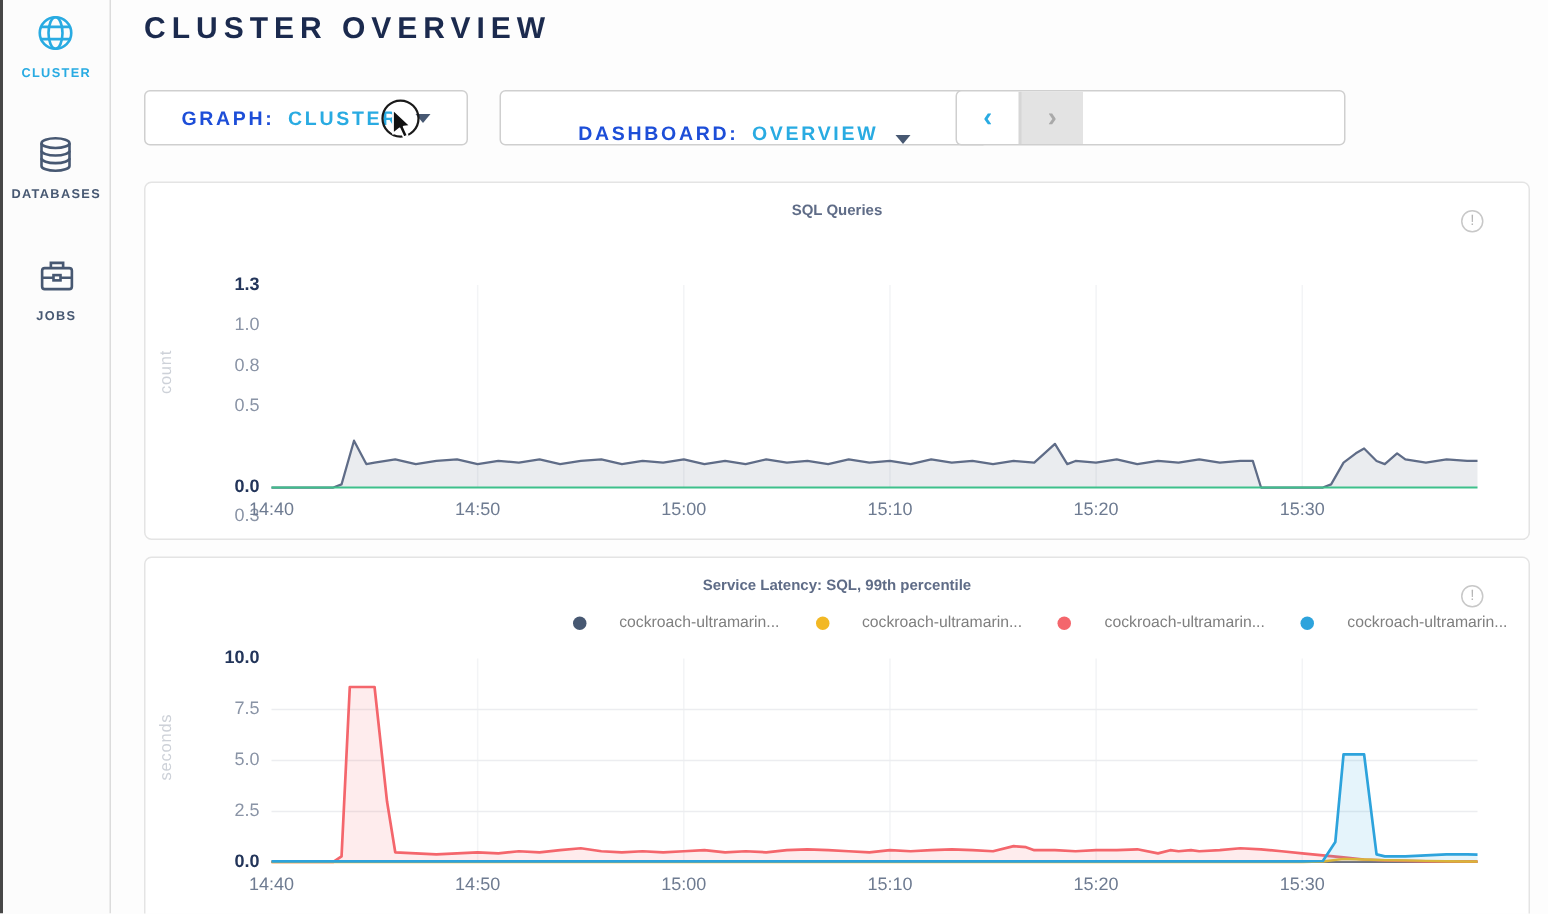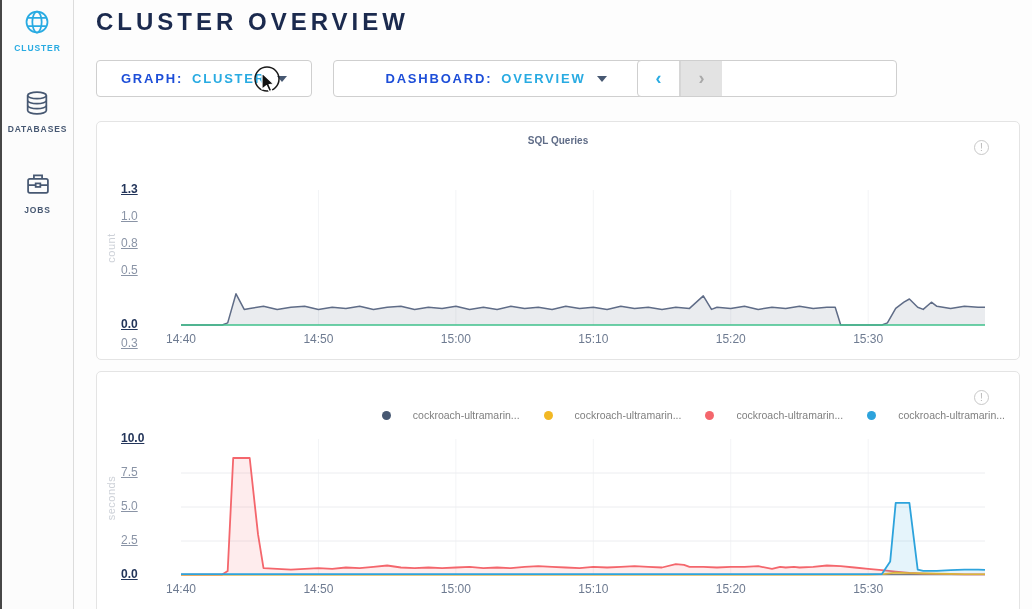--- a/index.html
+++ b/index.html
@@ -13,29 +13,29 @@
     background:#fcfcfc; border-right:1px solid #dcdcdc; display:flex;
     flex-direction:column; align-items:center; padding-top:8px; }
   .side-item { display:flex; flex-direction:column; align-items:center;
     margin-bottom:36px; cursor:pointer; }
   .side-item svg { display:block; }
   .side-label { margin-top:7px; font-size:8.5px; font-weight:bold;
     letter-spacing:.9px; color:#475872; }
   .side-item.active .side-label { color:#29abe2; }
 
   
-  h1.page-title { position:absolute; left:96px; top:8px; font-size:24px;
+  h1.page-title { position:absolute; left:96px; top:8px; font-size:20px;
     font-weight:bold; letter-spacing:4px; color:#1b2a4e;text-align:center; }
 
   
   .dropdown { position:absolute; top:60px; height:37px; background:#fff;
     border:1px solid #cfcfcf; border-radius:4px; display:flex; align-items:center;
     justify-content:center; gap:9px; cursor:pointer; }
   #graph-dd { left:96px; width:216px; }
-  #dash-dd  { left:333px; width:326px; }
+  #dash-dd  { left:333px; width:326px;align-items:flex-end; }
   .dd-label { font-size:13px; font-weight:bold; letter-spacing:1.8px; color:#1d4ed8; }
   .dd-value { font-size:13px; font-weight:bold; letter-spacing:1.8px; color:#29abe2; }
   .caret { width:0; height:0; border-left:5px solid transparent;
     border-right:5px solid transparent; border-top:6px solid #475872; margin-left:2px; }
 
   .timenav { position:absolute; left:637px; top:60px; width:260px; height:37px;
     display:flex; border:1px solid #cfcfcf; border-radius:4px; background:#fff; overflow:hidden; }
   .tn-btn { width:42px; display:flex; align-items:center; justify-content:center;
     font-size:18px; font-weight:bold; color:#29abe2; cursor:pointer; }
   .tn-prev { border-right:1px solid #d6d6d6; }
@@ -47,22 +47,22 @@
   .panel { position:absolute; left:96px; width:924px; background:#fff;
     border:1px solid #e4e4e4; border-radius:5px; }
   #panel1 { top:121px; height:239px; }
   #panel2 { top:371px; height:246px; }
   .panel-title { position:absolute; left:0; right:0; top:13px; text-align:center;
     font-size:10px; font-weight:bold; color:#5f6c87; }
   .info-icon { position:absolute; top:18px; right:30px; width:15px; height:15px;
     border:1px solid #c8c8c8; border-radius:50%; color:#b5b5b5; font-size:10px;
     line-height:13px; text-align:center; cursor:pointer; }
   .panel svg.plot { position:absolute; left:0; top:0; }
-  .ytick { position:absolute; left:24px; width:52px; 
-    font-size:12px; color:#8a94a6;text-decoration:underline; }
+  .ytick { position:absolute; left:24px; width:52px; text-align:right;
+    font-size:12px; color:#8a94a6; }
   .ytick.bold { font-weight:bold; color:#23355a; }
   .xtick { position:absolute; width:60px; text-align:center; font-size:12px; color:#6e7b91; }
   .axis-label { position:absolute; left:-26px; top:120px; width:80px; text-align:center;
     transform:rotate(-90deg); font-size:11px; color:#cdd1d8; letter-spacing:.5px; }
   .legend { position:absolute; top:37px; right:14px; display:flex; gap:24px; }
   .legend-item { display:flex; align-items:center; gap:22px; font-size:10.5px;
     color:#7f7f7f; cursor:pointer; }
   .legend-item .dot { width:9px; height:9px; border-radius:50%; display:inline-block; }
 
   
@@ -153,20 +153,21 @@
     <div class="ytick bold" style="top: 195px;">0.0</div>
     <div class="xtick" style="left: 54px; top: 210px;">14:40</div>
     <div class="xtick" style="left: 191.436px; top: 210px;">14:50</div>
     <div class="xtick" style="left: 328.872px; top: 210px;">15:00</div>
     <div class="xtick" style="left: 466.308px; top: 210px;">15:10</div>
     <div class="xtick" style="left: 603.744px; top: 210px;">15:20</div>
     <div class="xtick" style="left: 741.179px; top: 210px;">15:30</div>
   </section>
 
 <section class="panel" id="panel2">
+  <div class="panel-title">Service Latency: SQL, 99th percentile</div>
   <div class="info-icon">!</div>
   <div class="legend">
       <span class="legend-item">
         <span class="dot" style="background: rgb(71, 88, 114);"></span>
         <span>cockroach-ultramarin...</span>
       </span>
       <span class="legend-item">
         <span class="dot" style="background: rgb(242, 184, 36);"></span>
         <span>cockroach-ultramarin...</span>
       </span>

